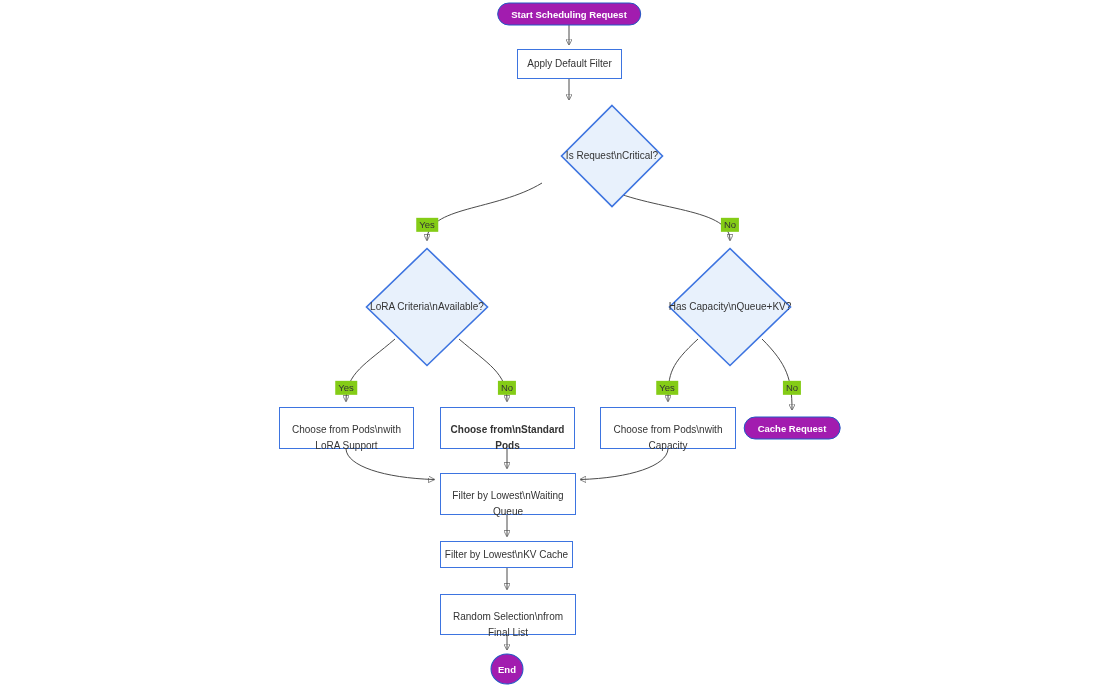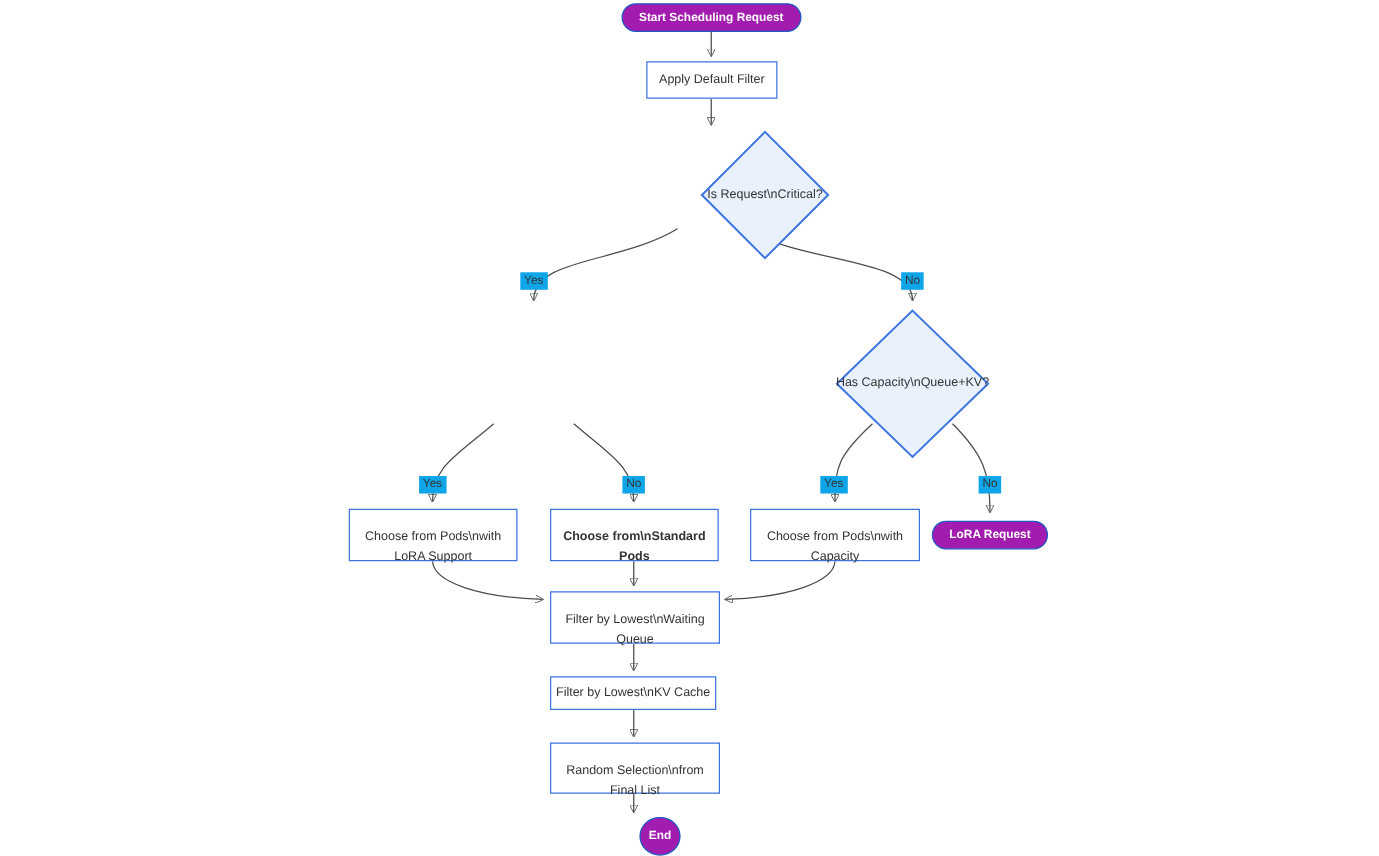--- a/index.html
+++ b/index.html
@@ -46,31 +46,30 @@
     white-space: nowrap;
     display: flex;
     align-items: center;
     justify-content: center;
   }
   .pill.circle {
     border-radius: 50%;
     padding: 0;
     width: 31px;
     height: 29px;
-    margin-left: 21px;
   }
 
   .diamond { background: transparent; }
   .diamond > svg { position: absolute; left: 0; top: 0; }
   .diamond > .dlabel { position: relative; white-space: nowrap; }
 
   .edge-label {
     position: absolute;
     transform: translate(-50%, -50%);
-    background: #0ea5e9;
+    background: #84cc16;
     color: #333333;
     font-size: 9.5px;
     padding: 1px 3px;
     line-height: 1.3;
   }
 </style>
 </head>
 <body>
 
 <div class="canvas">
@@ -95,21 +94,21 @@
     <path d="M507,515 L507,536" marker-end="url(#arrow)"></path>
     <path d="M507,568 L507,589" marker-end="url(#arrow)"></path>
     <path d="M507,635 L507,649.5" marker-end="url(#arrow)"></path>
   </svg>
 
   <div class="pill" style="left:569px; top:14px;">
     <span>Start Scheduling Request</span>
   </div>
 
   <div class="pill" style="left:792px; top:428px;">
-    <span>LoRA Request</span>
+    <span>Cache Request</span>
   </div>
 
   <div class="pill circle" style="left:507px; top:669px;">
     <span>End</span>
   </div>
 
   <div class="node process" style="left:517px; top:49px; width:105px; height:30px;">
     <span class="nowrap">Apply Default Filter</span>
   </div>
 
@@ -142,20 +141,26 @@
 Final List</span>
   </div>
 
   <div class="node diamond" style="left:514px; top:104px; width:104px; height:104px;margin-left:46px;">
     <svg width="104" height="104" viewBox="0 0 104 104">
       <polygon points="52,1.5 102.5,52 52,102.5 1.5,52" fill="#e8f1fc" stroke="#3d74e0" stroke-width="1.6"></polygon>
     </svg>
     <span class="dlabel">Is Request\nCritical?</span>
   </div>
 
+  <div class="node diamond" style="left:365px; top:247px; width:124px; height:120px;">
+    <svg width="124" height="120" viewBox="0 0 124 120">
+      <polygon points="62,1.5 122.5,60 62,118.5 1.5,60" fill="#e8f1fc" stroke="#3d74e0" stroke-width="1.6"></polygon>
+    </svg>
+    <span class="dlabel">LoRA Criteria\nAvailable?</span>
+  </div>
 
   <div class="node diamond" style="left:668px; top:247px; width:124px; height:120px;">
     <svg width="124" height="120" viewBox="0 0 124 120">
       <polygon points="62,1.5 122.5,60 62,118.5 1.5,60" fill="#e8f1fc" stroke="#3d74e0" stroke-width="1.6"></polygon>
     </svg>
     <span class="dlabel">Has Capacity\nQueue+KV?</span>
   </div>
 
   <div class="edge-label" style="left:427px; top:225px;">Yes</div>
   <div class="edge-label" style="left:730px; top:225px;">No</div>

